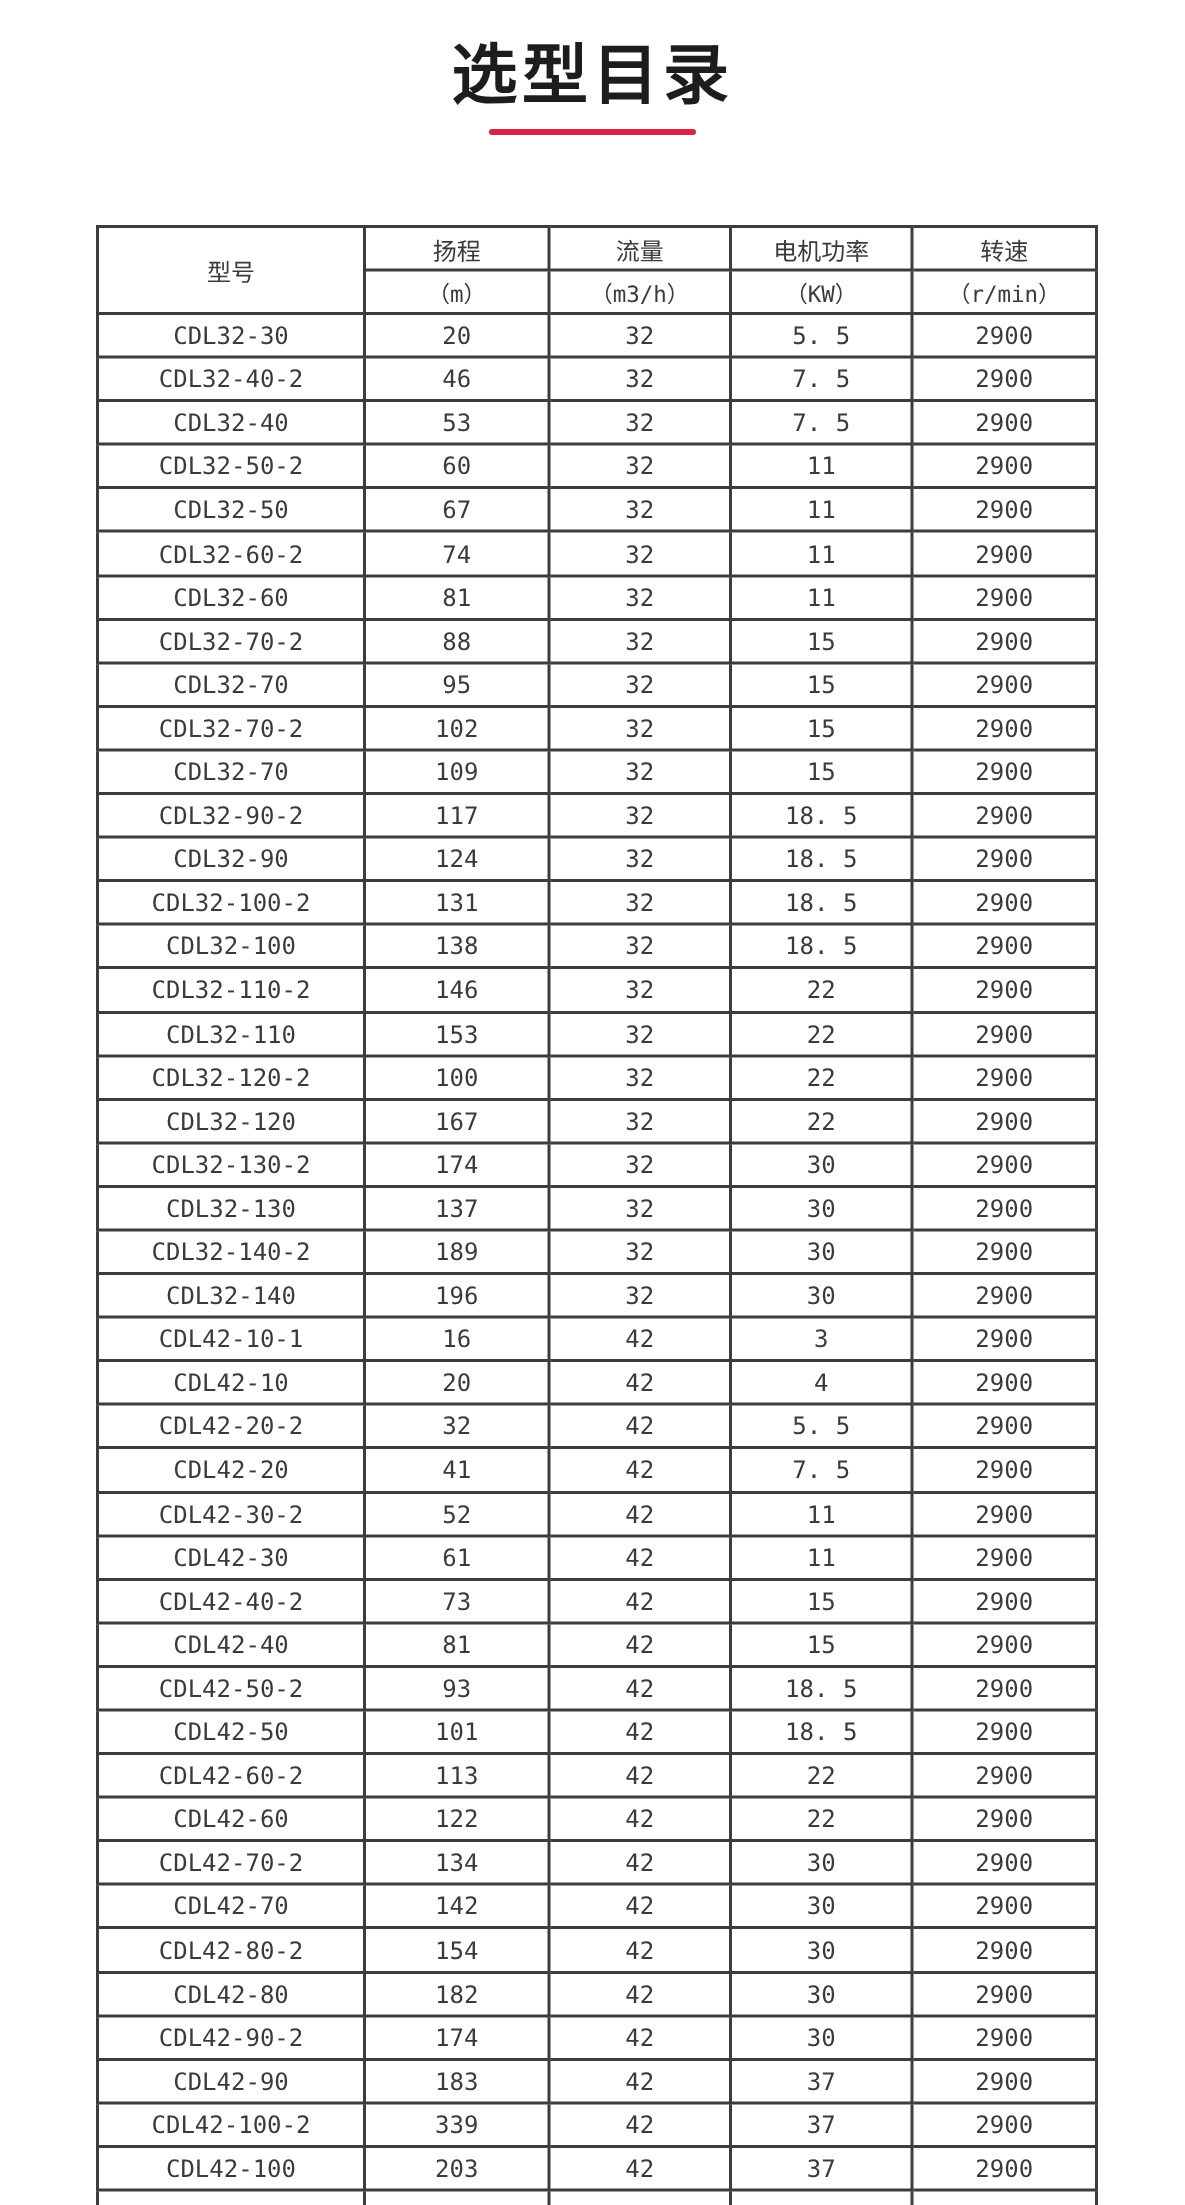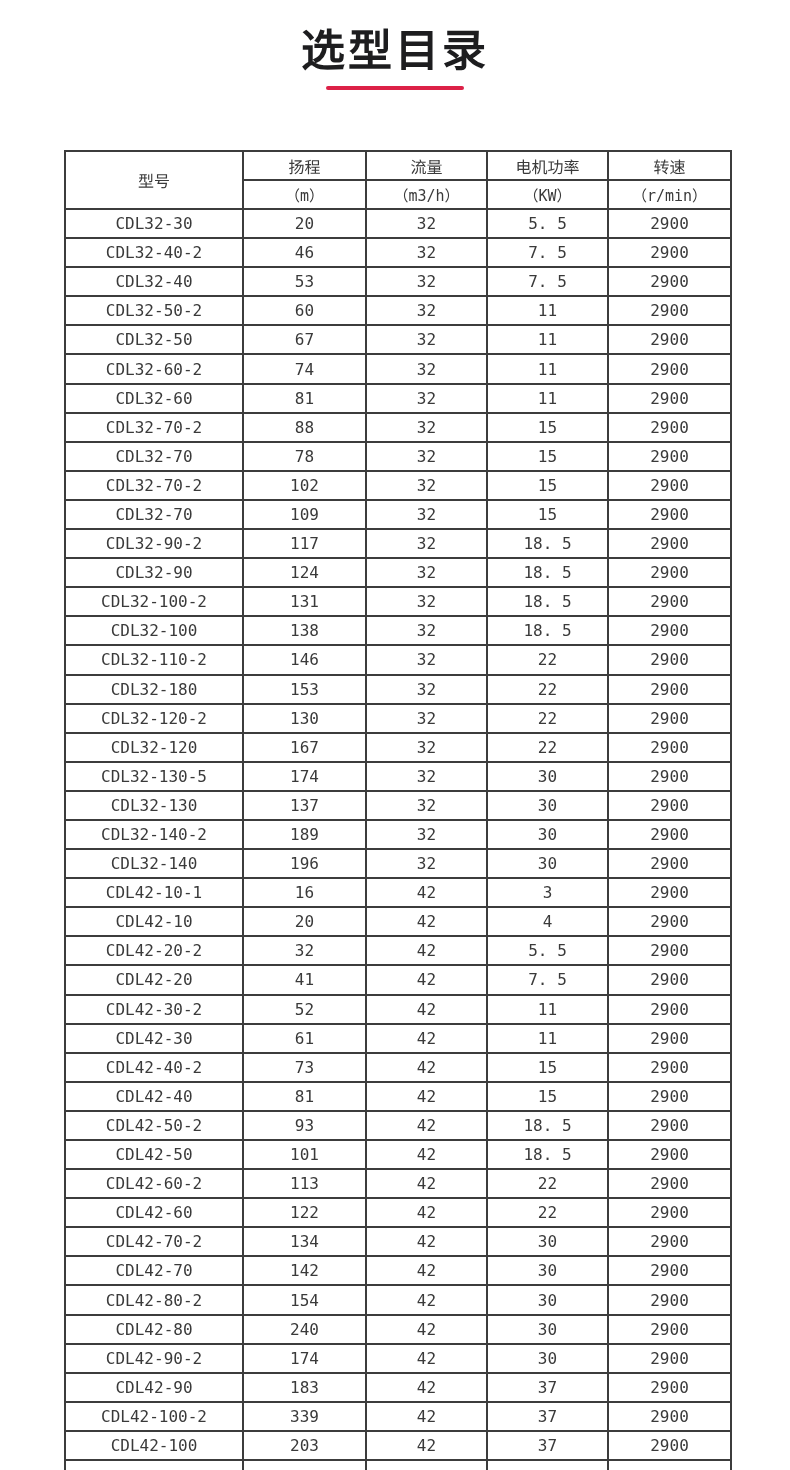--- a/index.html
+++ b/index.html
@@ -130,21 +130,21 @@
   </tr>
       <tr>
     <td>CDL32-70-2</td>
     <td>88</td>
     <td>32</td>
     <td>15</td>
     <td>2900</td>
   </tr>
       <tr>
     <td>CDL32-70</td>
-    <td>78</td>
+    <td>95</td>
     <td>32</td>
     <td>15</td>
     <td>2900</td>
   </tr>
       <tr>
     <td>CDL32-70-2</td>
     <td>102</td>
     <td>32</td>
     <td>15</td>
     <td>2900</td>
@@ -185,42 +185,42 @@
     <td>2900</td>
   </tr>
       <tr>
     <td>CDL32-110-2</td>
     <td>146</td>
     <td>32</td>
     <td>22</td>
     <td>2900</td>
   </tr>
       <tr>
-    <td>CDL32-180</td>
+    <td>CDL32-110</td>
     <td>153</td>
     <td>32</td>
     <td>22</td>
     <td>2900</td>
   </tr>
       <tr>
     <td>CDL32-120-2</td>
-    <td>130</td>
+    <td>100</td>
     <td>32</td>
     <td>22</td>
     <td>2900</td>
   </tr>
       <tr>
     <td>CDL32-120</td>
     <td>167</td>
     <td>32</td>
     <td>22</td>
     <td>2900</td>
   </tr>
       <tr>
-    <td>CDL32-130-5</td>
+    <td>CDL32-130-2</td>
     <td>174</td>
     <td>32</td>
     <td>30</td>
     <td>2900</td>
   </tr>
       <tr>
     <td>CDL32-130</td>
     <td>137</td>
     <td>32</td>
     <td>30</td>
@@ -340,21 +340,21 @@
   </tr>
       <tr>
     <td>CDL42-80-2</td>
     <td>154</td>
     <td>42</td>
     <td>30</td>
     <td>2900</td>
   </tr>
       <tr>
     <td>CDL42-80</td>
-    <td>240</td>
+    <td>182</td>
     <td>42</td>
     <td>30</td>
     <td>2900</td>
   </tr>
       <tr>
     <td>CDL42-90-2</td>
     <td>174</td>
     <td>42</td>
     <td>30</td>
     <td>2900</td>

